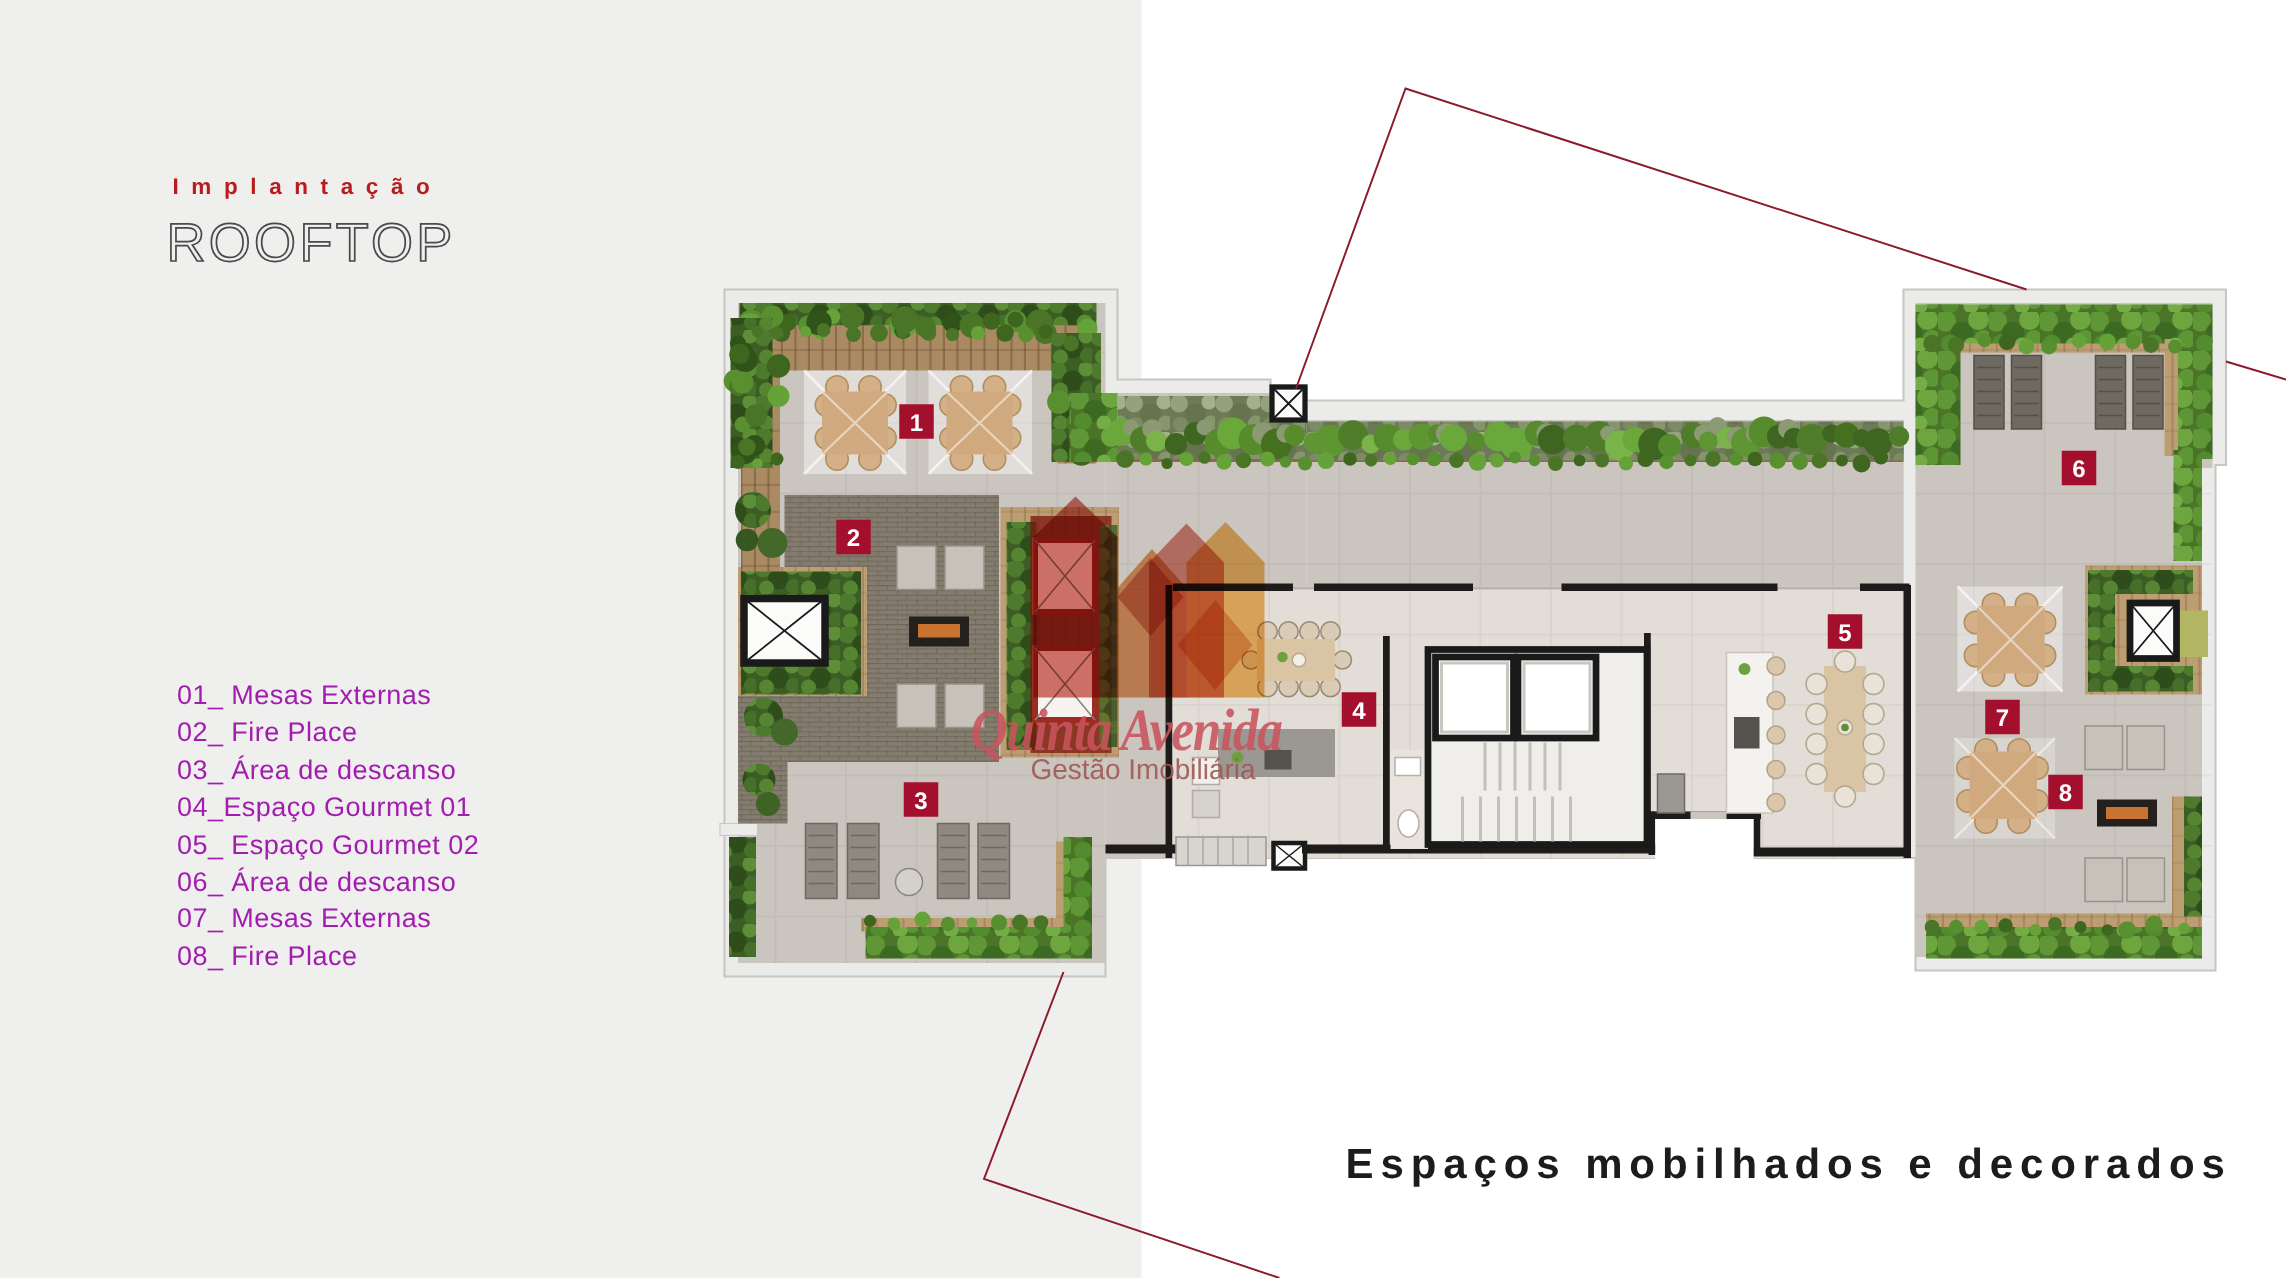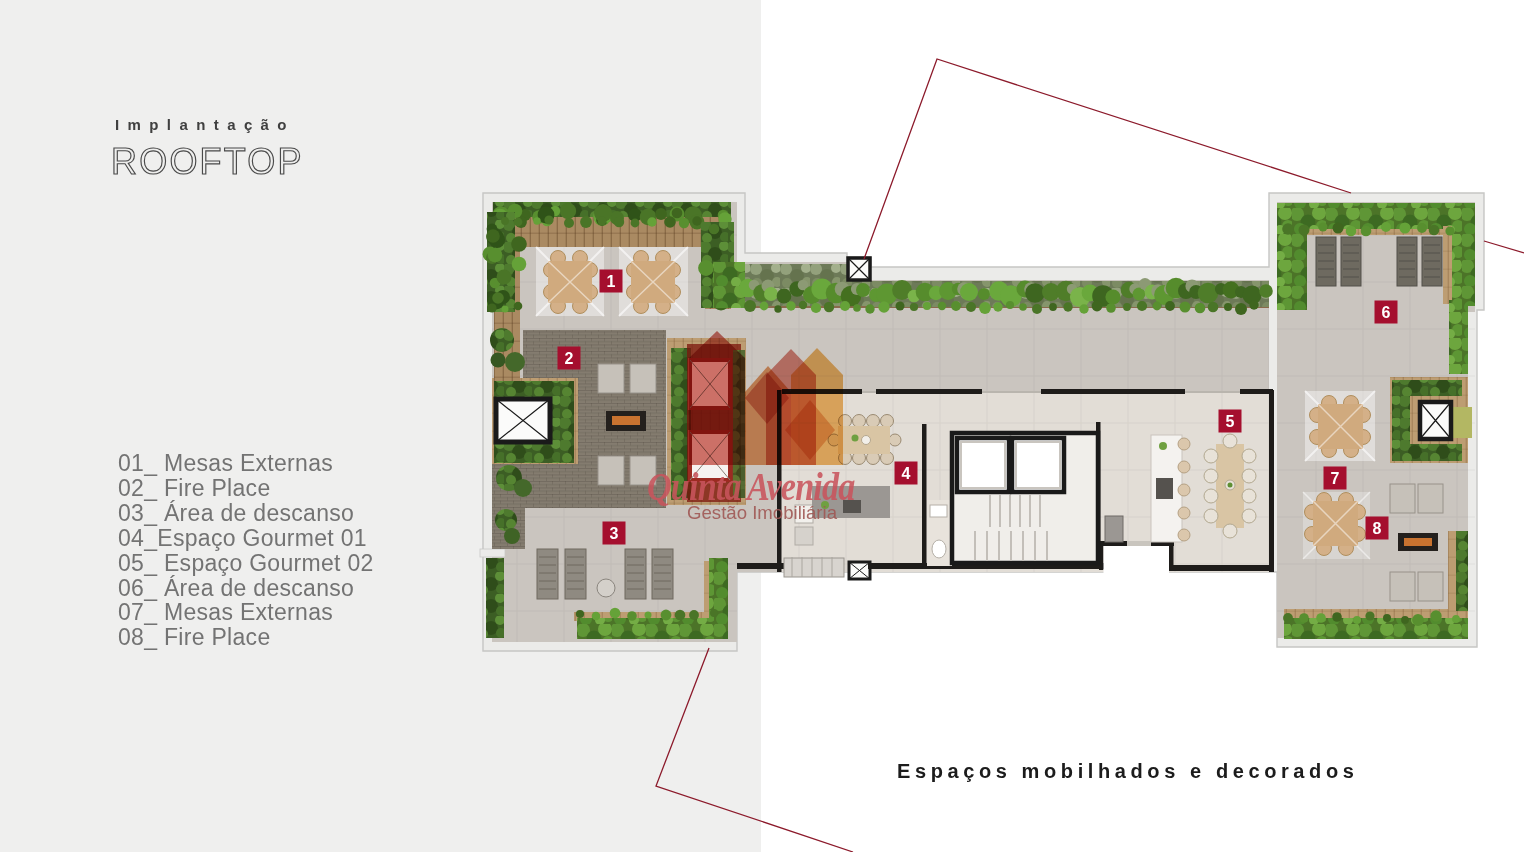--- a/index.html
+++ b/index.html
@@ -1,21 +1,21 @@
 <!DOCTYPE html>
 <html><head>
 <meta charset="utf-8">
 <style>
 html,body{margin:0;padding:0;}
 body{width:1524px;height:852px;overflow:hidden;position:relative;background:#fff;font-family:"Liberation Sans",sans-serif;}
 .leftbg{position:absolute;left:0;top:0;width:761px;height:852px;background:#efefee;}
-.t1{position:absolute;left:115px;top:116px;font-size:15px;font-weight:bold;letter-spacing:8.4px;color:#404040;}
+.t1{position:absolute;left:115px;top:116px;font-size:15px;font-weight:bold;letter-spacing:8.4px;color:#b91c1c;}
 .t2{position:absolute;left:111px;top:141px;font-size:36px;letter-spacing:2.2px;color:transparent;-webkit-text-stroke:1.15px #4a4a4a;}
-.legend{position:absolute;left:118px;top:451px;font-size:23px;line-height:24.9px;color:#737373;letter-spacing:0.3px;}
-.bt{position:absolute;left:897px;top:760px;font-size:20px;font-weight:bold;letter-spacing:4.6px;color:#1c1c1c;}
+.legend{position:absolute;left:118px;top:451px;font-size:18px;line-height:24.9px;color:#a21caf;letter-spacing:0.3px;}
+.bt{position:absolute;left:897px;top:760px;font-size:28px;font-weight:bold;letter-spacing:4.6px;color:#1c1c1c;}
 svg{position:absolute;left:0;top:0;}
 </style>
 </head>
 <body>
 <div class="leftbg"></div>
 <div class="t1">Implantação</div>
 <div class="t2">ROOFTOP</div>
 <div class="legend">01_ Mesas Externas<br>02_ Fire Place<br>03_ Área de descanso<br>04_Espaço Gourmet 01<br>05_ Espaço Gourmet 02<br>06_ Área de descanso<br>07_ Mesas Externas<br>08_ Fire Place</div>
 <div class="bt">Espaços mobilhados e decorados</div>
 <svg width="1524" height="852" viewBox="0 0 1524 852">

